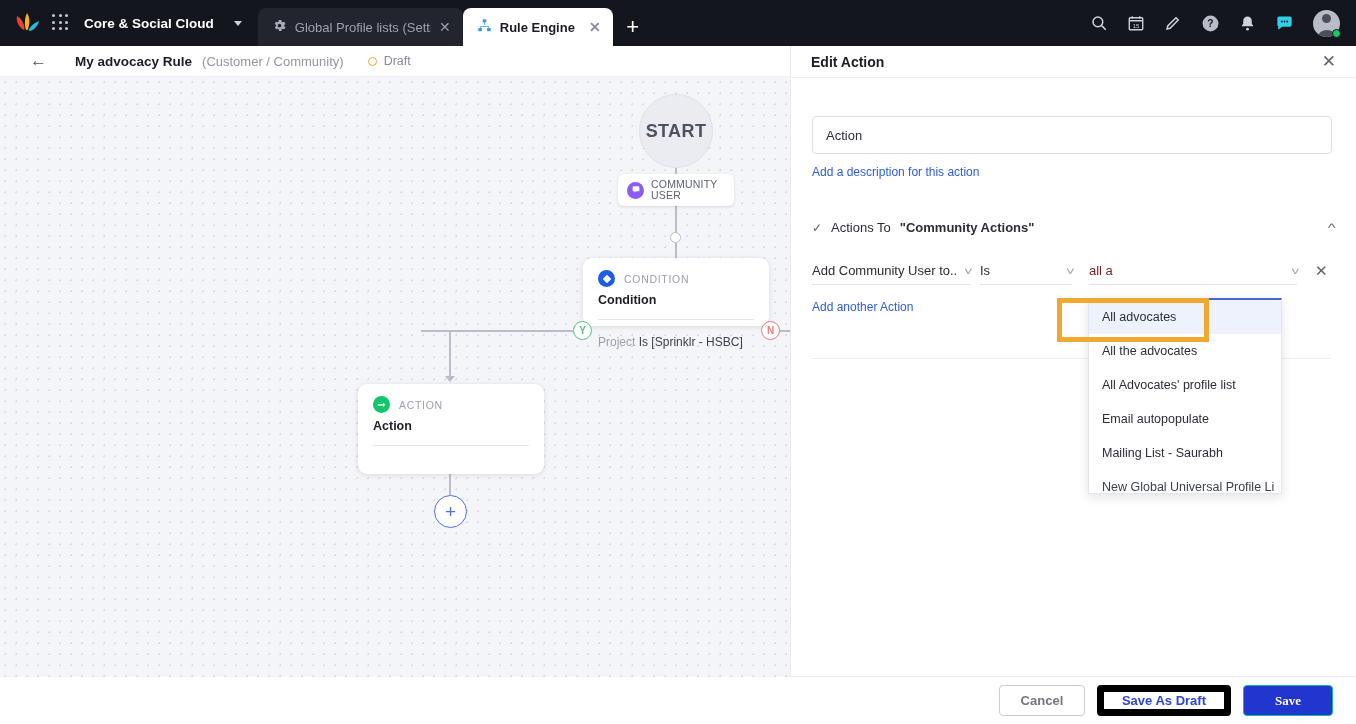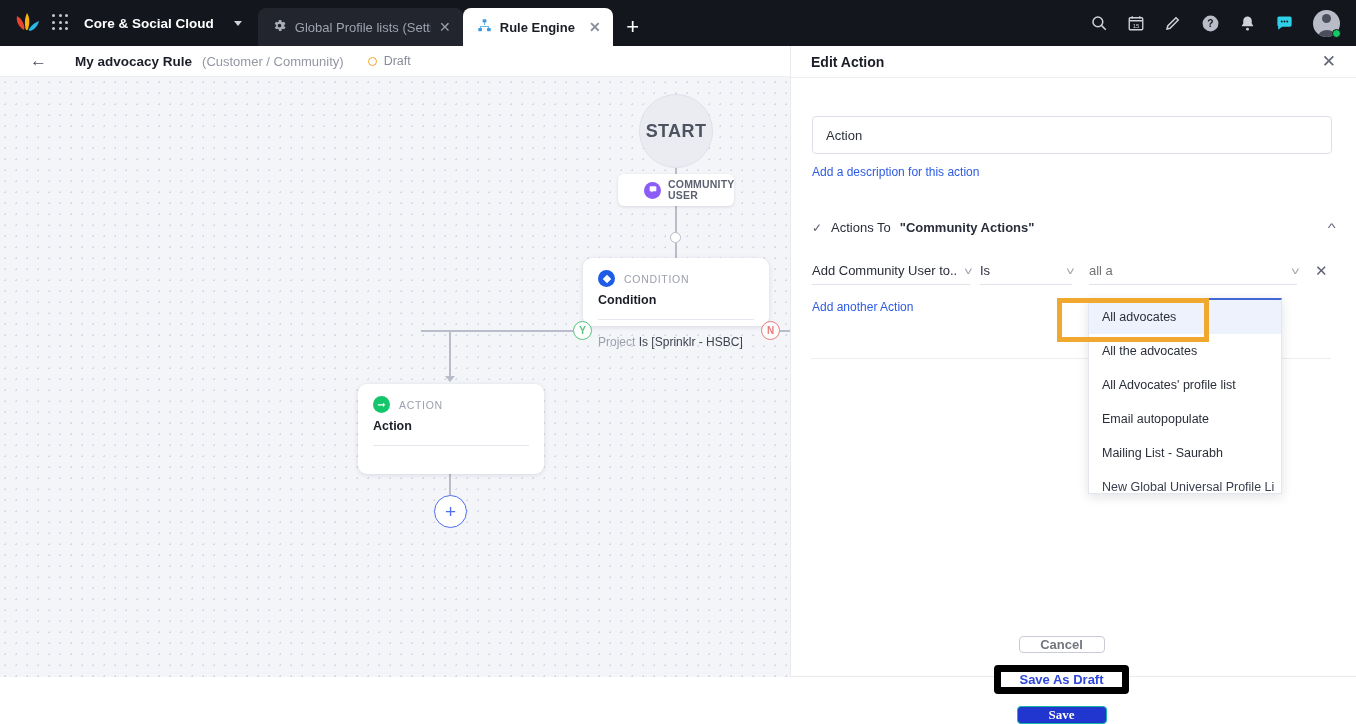--- a/index.html
+++ b/index.html
@@ -83,21 +83,21 @@
   .node { position: absolute; }
   .start-node {
     left: 639px; top: 17px; width: 74px; height: 74px; border-radius: 50%;
     background: #ebecf2; border: 1px solid #dfe1ea;
     display: flex; align-items: center; justify-content: center;
     font-size: 18px; font-weight: bold; color: #4d5261; letter-spacing: .4px; cursor: pointer;
   }
   .chip {
     left: 618px; top: 97px; width: 116px; height: 32px; background: #ffffff;
     border-radius: 6px; box-shadow: 0 1px 3px rgba(30,35,60,.12);
-    display: flex; align-items: center; gap: 7px; padding: 0 26px; cursor: pointer; font-weight: bold;
+    display: flex; align-items: center; gap: 7px; padding: 0 9px; cursor: pointer;
   }
   .chip-ic {
     width: 17px; height: 17px; border-radius: 50%; background: #8b5cf6; flex: 0 0 17px;
     display: flex; align-items: center; justify-content: center;
   }
   .chip-tx { font-size: 10.5px; color: #5d6273; line-height: 11.5px; letter-spacing: .2px; }
 
   .cond-node {
     left: 583px; top: 181px; width: 186px; height: 68px; background: #ffffff;
     border-radius: 9px; box-shadow: 0 1px 5px rgba(30,35,60,.13); padding: 12px 15px; cursor: pointer;
@@ -174,21 +174,21 @@
   .row { margin-top: 22px; display: flex; align-items: flex-start; gap: 0; position: relative; }
   .sel {
     position: relative; height: 28px; display: flex; align-items: center;
     border-bottom: 1px solid #dfe2e9; font-size: 13px; color: #2a2e3a; cursor: pointer;
   }
   .sel .val { overflow: hidden; white-space: nowrap; }
   .sel .cv { margin-left: auto; color: #9ba0ad; font-size: 11px; padding-left: 6px; transform: scaleX(1.35); }
   .sel-a { width: 158px; }
   .sel-b { width: 92px; margin-left: 10px; }
   .sel-c { width: 208px; margin-left: 17px; }
-  .sel-c .val { color: #737373; }
+  .sel-c .val { color: #7f1d1d; }
   .row-x { margin-left: 18px; color: #5c6170; font-size: 15px; cursor: pointer; line-height: 28px; }
   .add-another { margin-top: 15px; display: inline-block; }
 
   .dropdown {
     position: absolute; left: 1088px; top: 298px; width: 194px; height: 196px;
     background: #ffffff; border: 1px solid #e3e6ee; border-top: 2px solid #4267d6;
     box-shadow: 0 3px 10px rgba(30,35,60,.13); overflow: hidden; z-index: 20;
   }
   .dd-item {
     height: 34px; display: flex; align-items: center; padding: 0 13px;
@@ -200,21 +200,21 @@
   .highlight-box {
     position: absolute; left: 1057px; top: 298px; width: 152px; height: 44px;
     border: 5px solid #f0a830; z-index: 30; pointer-events: none;
   }
   .panel-row-div { position: absolute; left: 811px; top: 358px; width: 520px; border-top: 1px solid #eceef2; }
 
   
   .footer {
     position: absolute; bottom: 0; left: 790px; width: 566px; height: 48px;
     background: #ffffff; border-top: 1px solid #e8eaf0;
-    display: flex; align-items: center; justify-content: flex-end; gap: 12px; padding-right: 23px; flex-direction: column;
+    display: flex; align-items: center; justify-content: flex-end; gap: 12px; padding-right: 23px;
   }
   .btn {
     height: 31px; border-radius: 4px; font-size: 13px; font-weight: bold;
     display: flex; align-items: center; justify-content: center; cursor: pointer;
     font-family: "Liberation Sans", sans-serif; padding: 0 18px;
   }
   .btn-cancel { background: #ffffff; border: 1px solid #c9ccd6; color: #72777f; min-width: 86px; }
   .btn-draft { background: #ffffff; border: 7px solid #000000; color: #2d45d8; min-width: 121px; }
   .btn-save { background: #2136cf; border: 1px solid #14b8a6; color: #ffffff; min-width: 90px; font-family: Liberation Serif, serif; }
 </style>

